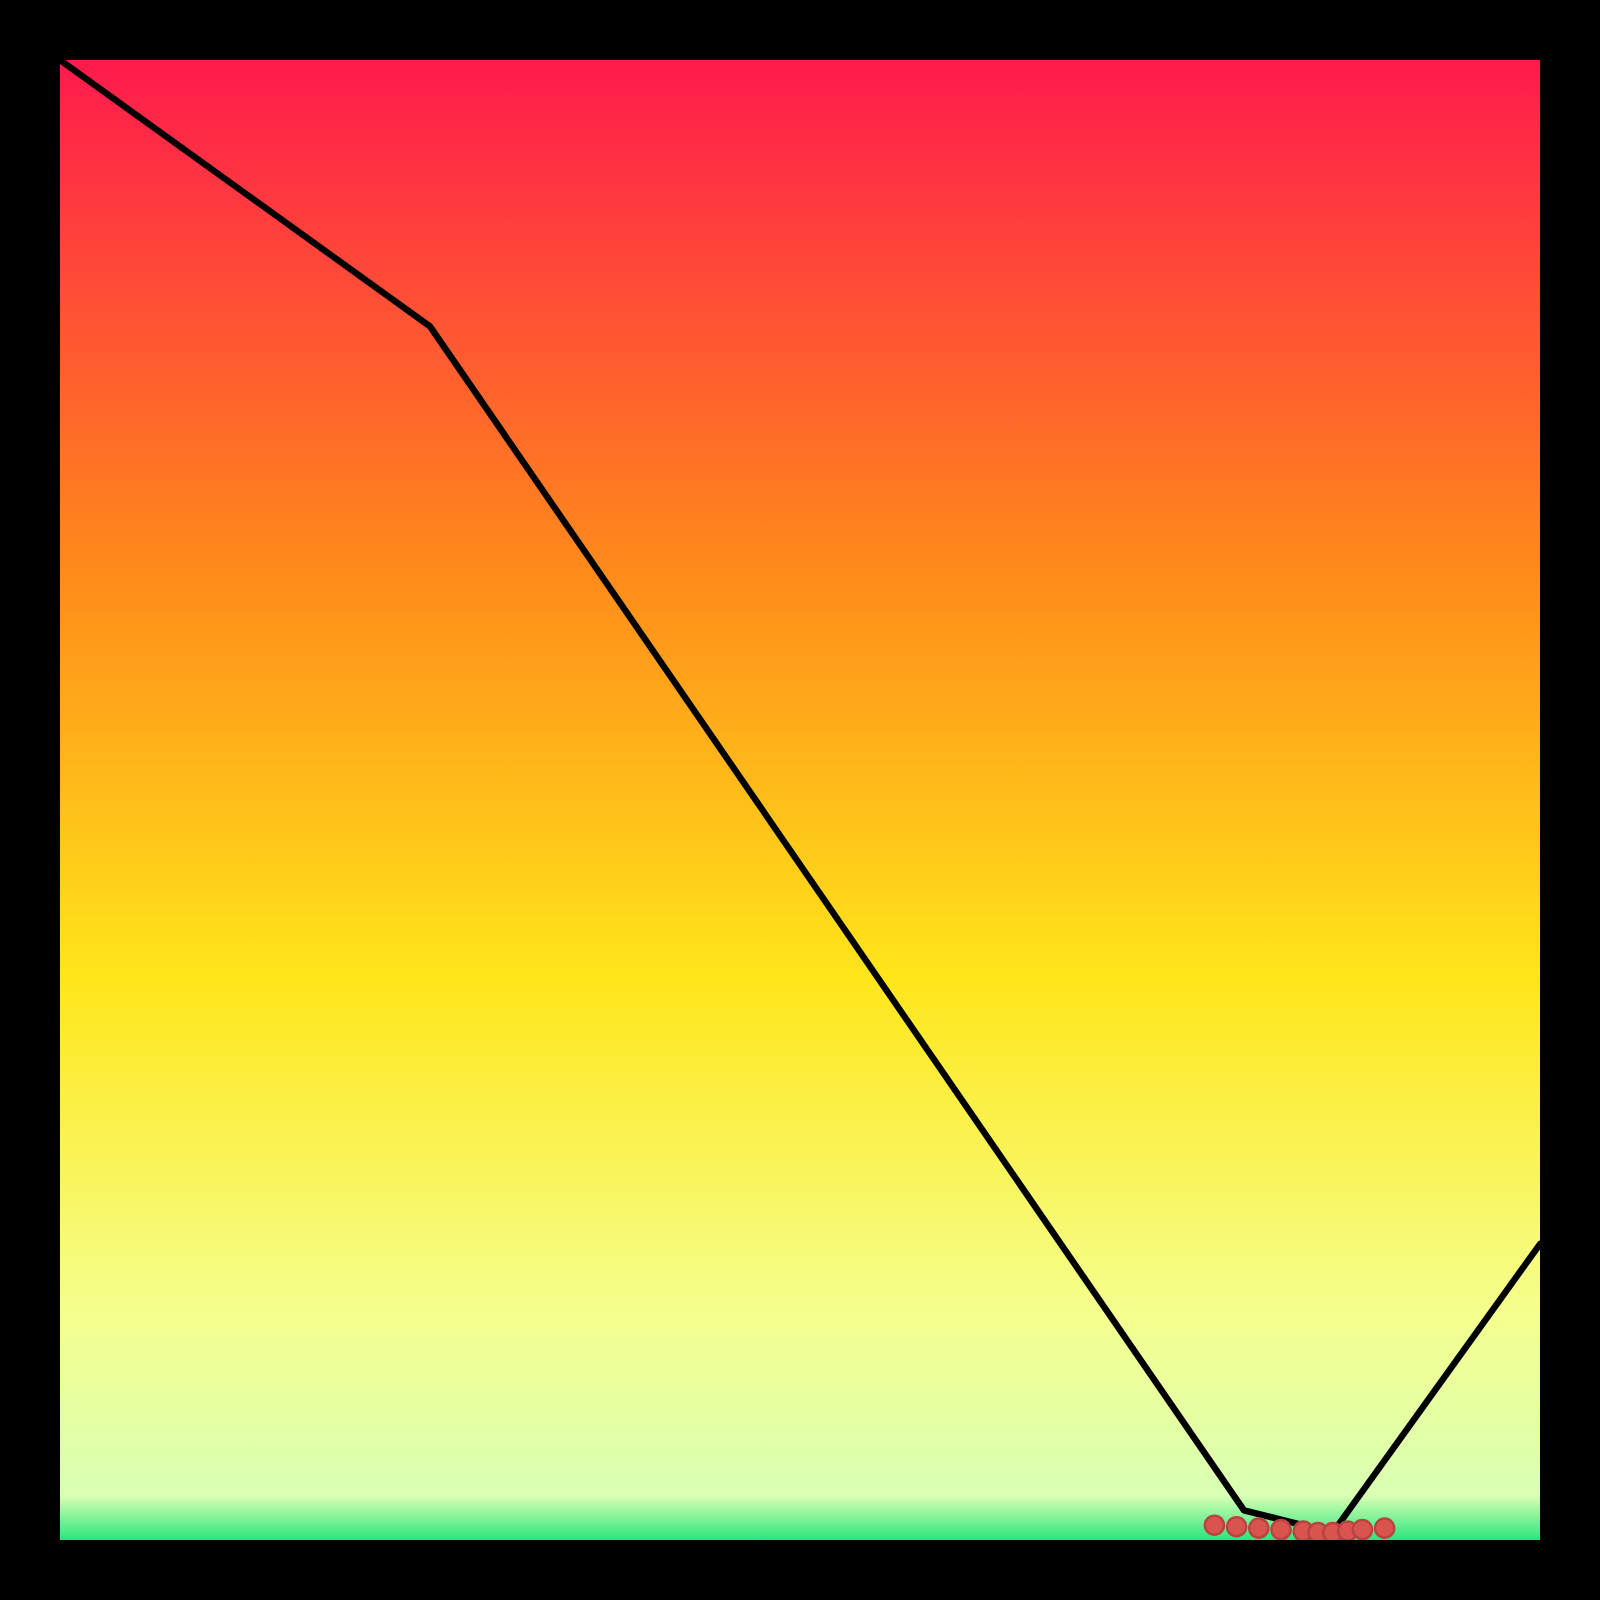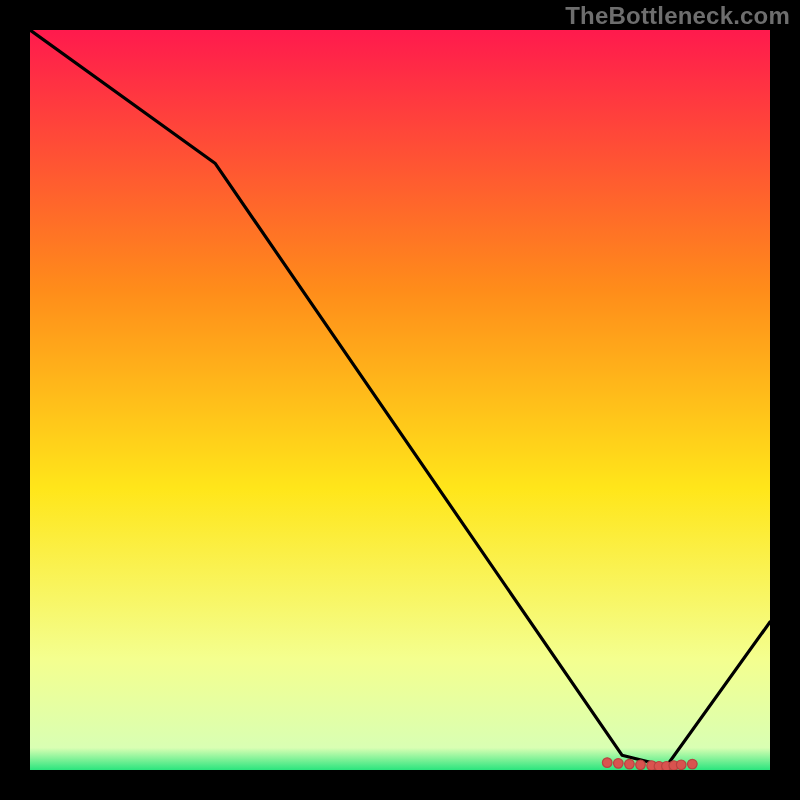--- a/index.html
+++ b/index.html
@@ -29,21 +29,20 @@
     top: 30px;
     width: 740px;
     height: 740px;
   }
   svg { display: block; }
 </style>
 </head>
 <body>
 
 <div class="wrap">
-  <div class="watermark">TheBottleneck.com</div>
 
   <svg class="plot" width="740" height="740" viewBox="0 0 740 740">
     <defs>
       <linearGradient id="bg-grad" x1="0" y1="0" x2="0" y2="1">
         <stop offset="0%" stop-color="#ff1a4d"></stop>
         <stop offset="35%" stop-color="#ff8c1a"></stop>
         <stop offset="62%" stop-color="#ffe61a"></stop>
         <stop offset="85%" stop-color="#f4ff8f"></stop>
         <stop offset="97%" stop-color="#d9ffb3"></stop>
         <stop offset="100%" stop-color="#2be57e"></stop>

